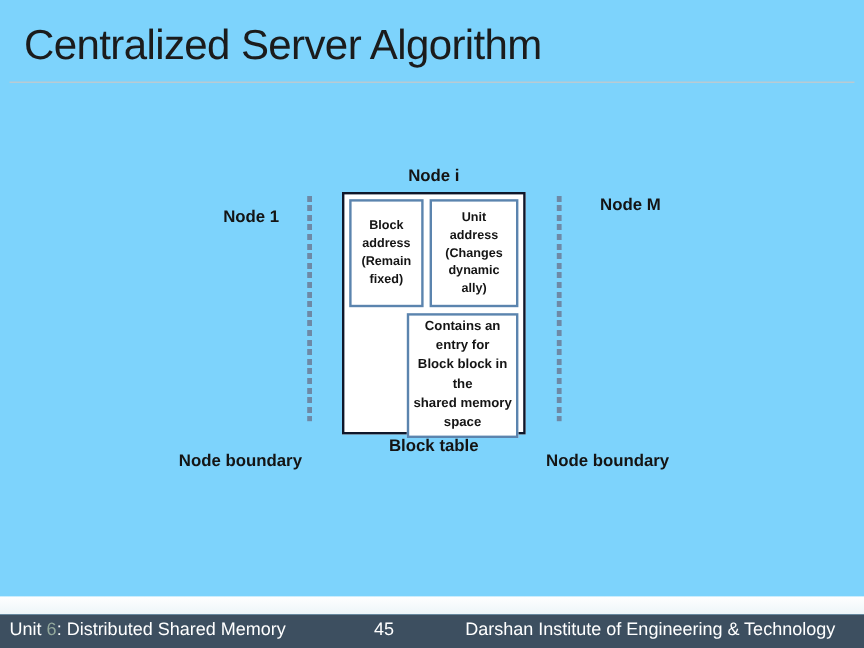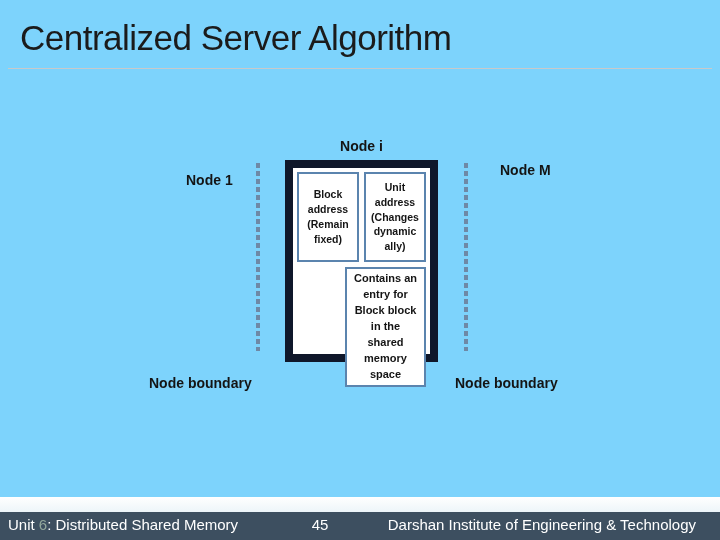--- a/index.html
+++ b/index.html
@@ -22,21 +22,21 @@
 
   .dash-line{
     position:absolute;top:163px;height:188px;width:4px;
     background:repeating-linear-gradient(to bottom,#6e89a6 0 5px,transparent 5px 8px);
   }
   .dash-left{left:256px;}
   .dash-right{left:464px;}
 
   .outer-box{
     position:absolute;left:285px;top:160px;width:153px;height:202px;
-    border:8px solid #0f172a;box-sizing:border-box;background:#ffffff;
+    border:2px solid #0f172a;box-sizing:border-box;background:#ffffff;
     padding:4px;display:flex;flex-direction:column;gap:5px;
   }
   .top-row{display:flex;gap:5px;height:90px;flex:0 0 90px;}
   .cell{
     border:2px solid #5b84ae;box-sizing:border-box;background:#ffffff;
     display:flex;flex-direction:column;align-items:center;justify-content:center;
     text-align:center;font-weight:bold;font-size:10.5px;line-height:1.42;color:#141414;
     padding:2px;
   }
   .cell-block{width:62px;}
@@ -95,20 +95,21 @@
       </div>
     </div>
     <div class="cell cell-entry">
       <div>Contains an entry for</div>
       <div>Block block in the</div>
       <div>shared memory</div>
       <div>space</div>
     </div>
   </div>
 
+  <div class="caption-bold">Block table</div>
 
   <div class="lbl nb-left">Node boundary</div>
   <div class="lbl nb-right">Node boundary</div>
 
   <div class="footer-strip"></div>
   <div class="footer-bar">
     <div class="footer-left"><span>Unit </span><span class="unit-num">6</span><span>: Distributed Shared Memory</span></div>
     <div class="footer-page">45</div>
     <div class="footer-right">Darshan Institute of Engineering &amp; Technology</div>
   </div>

